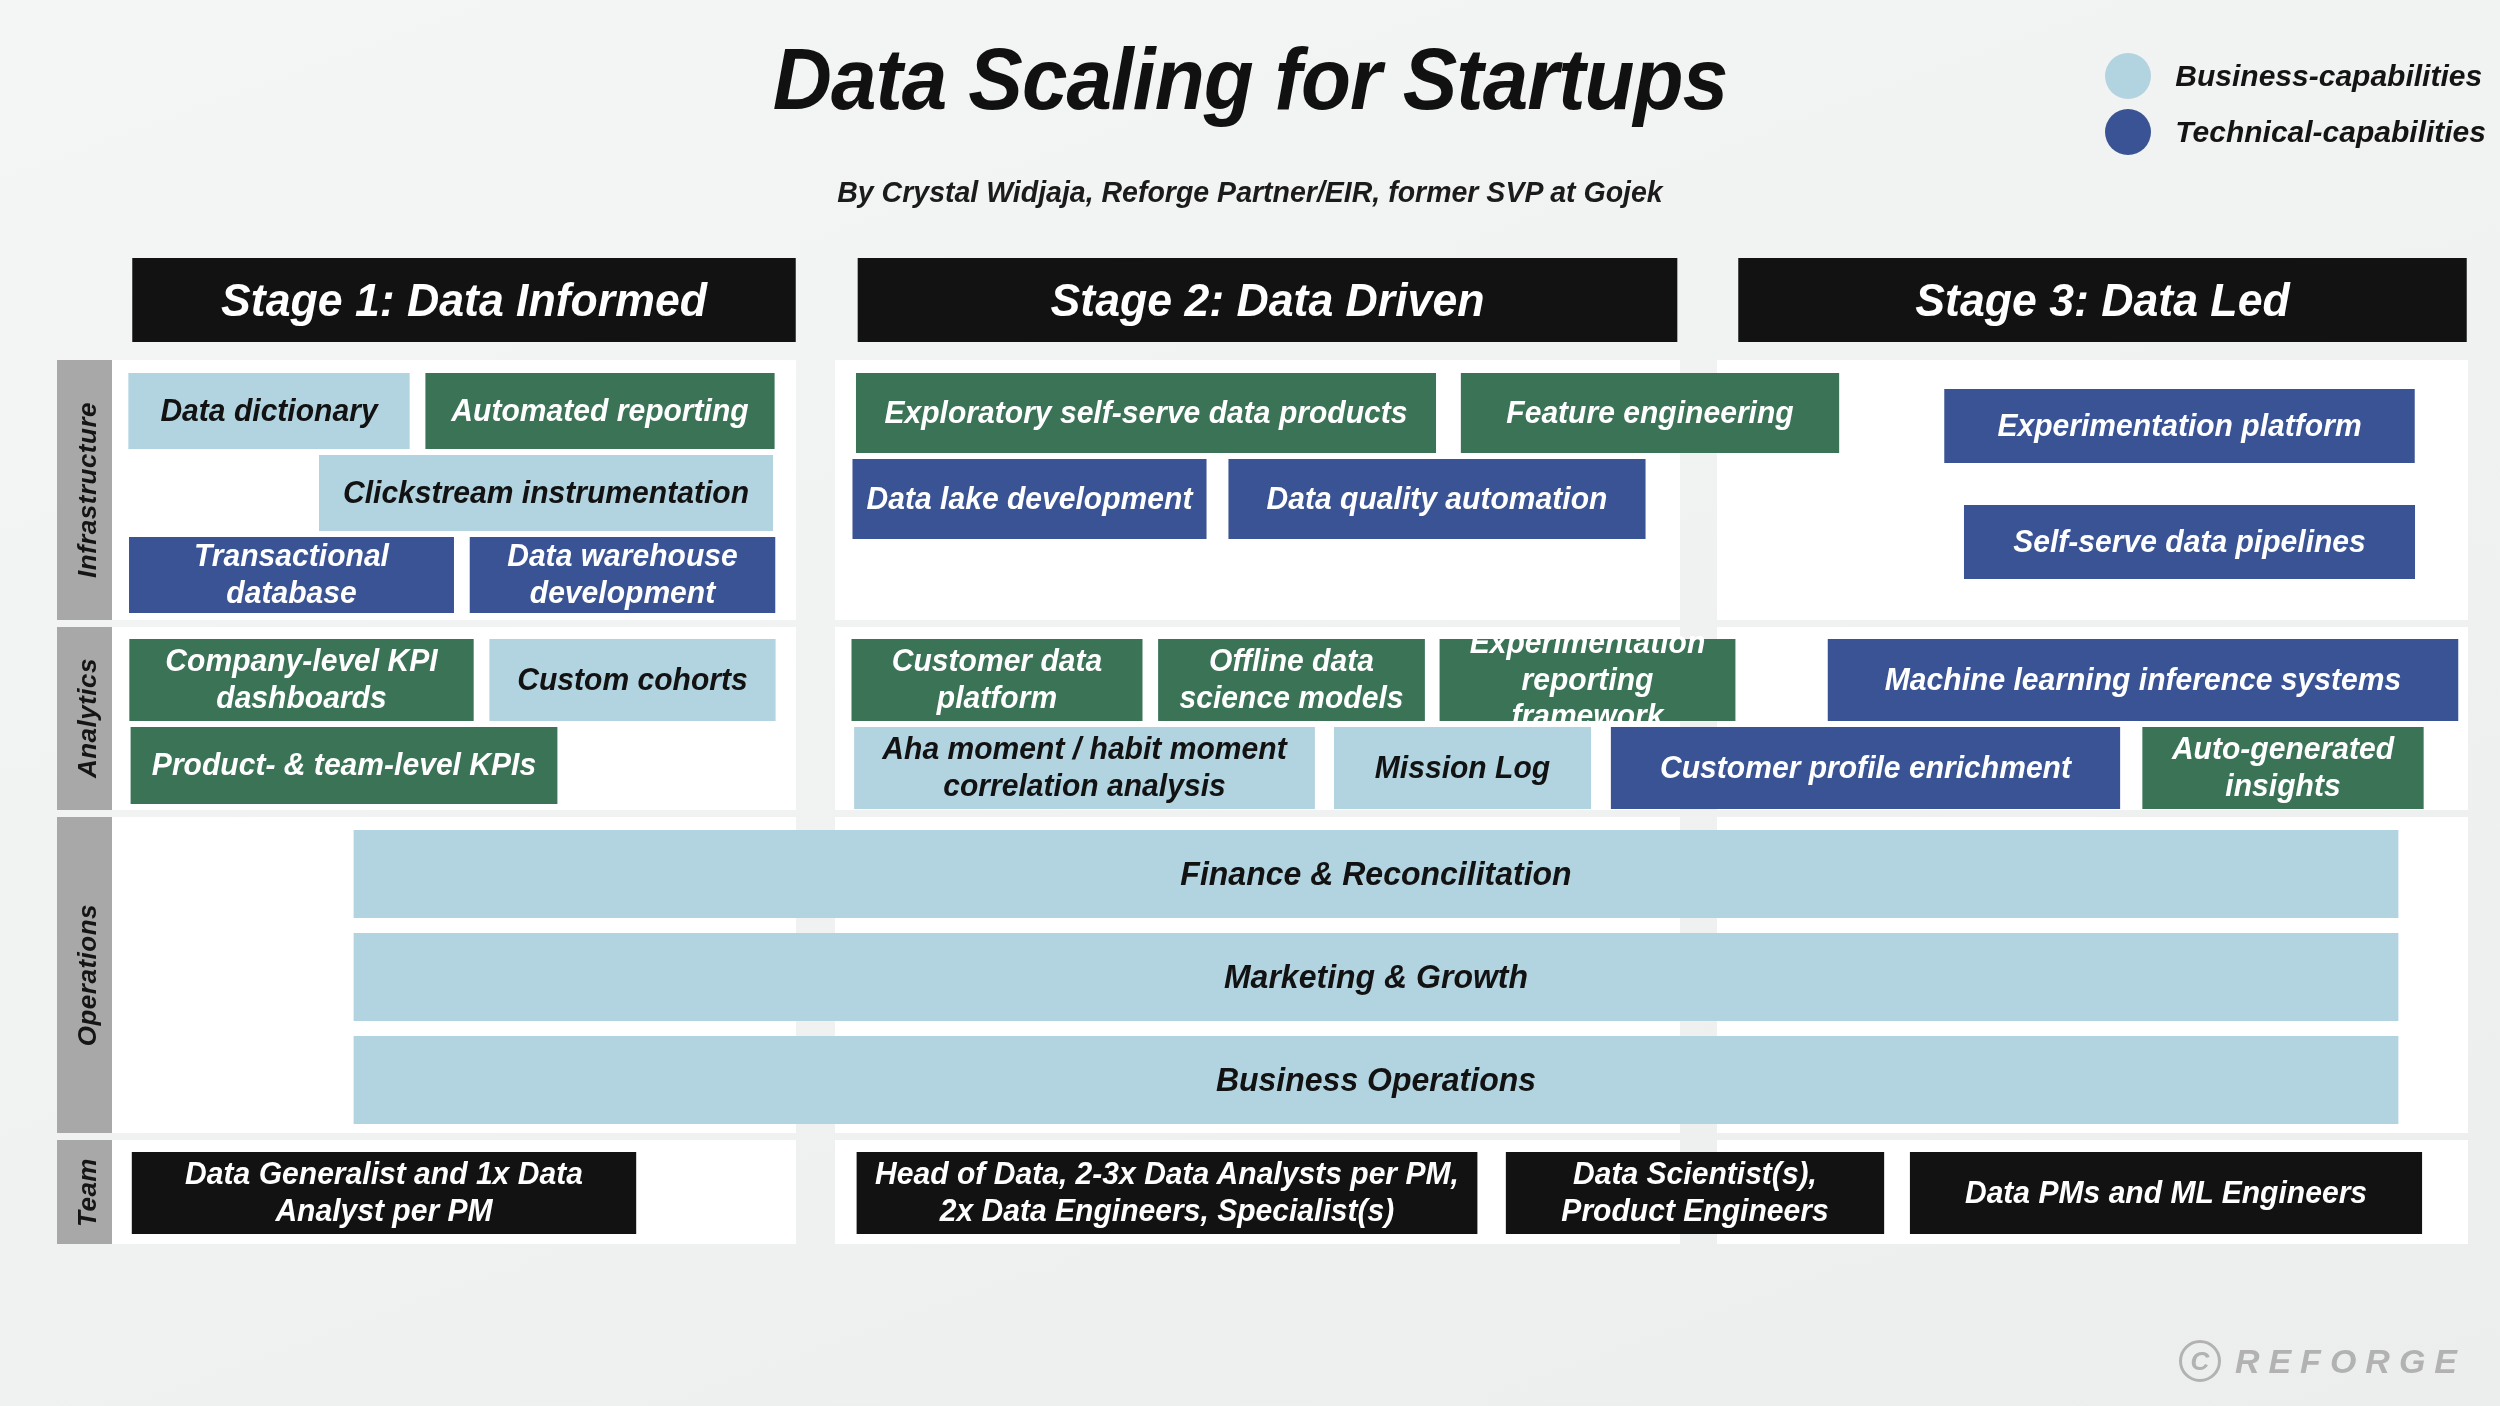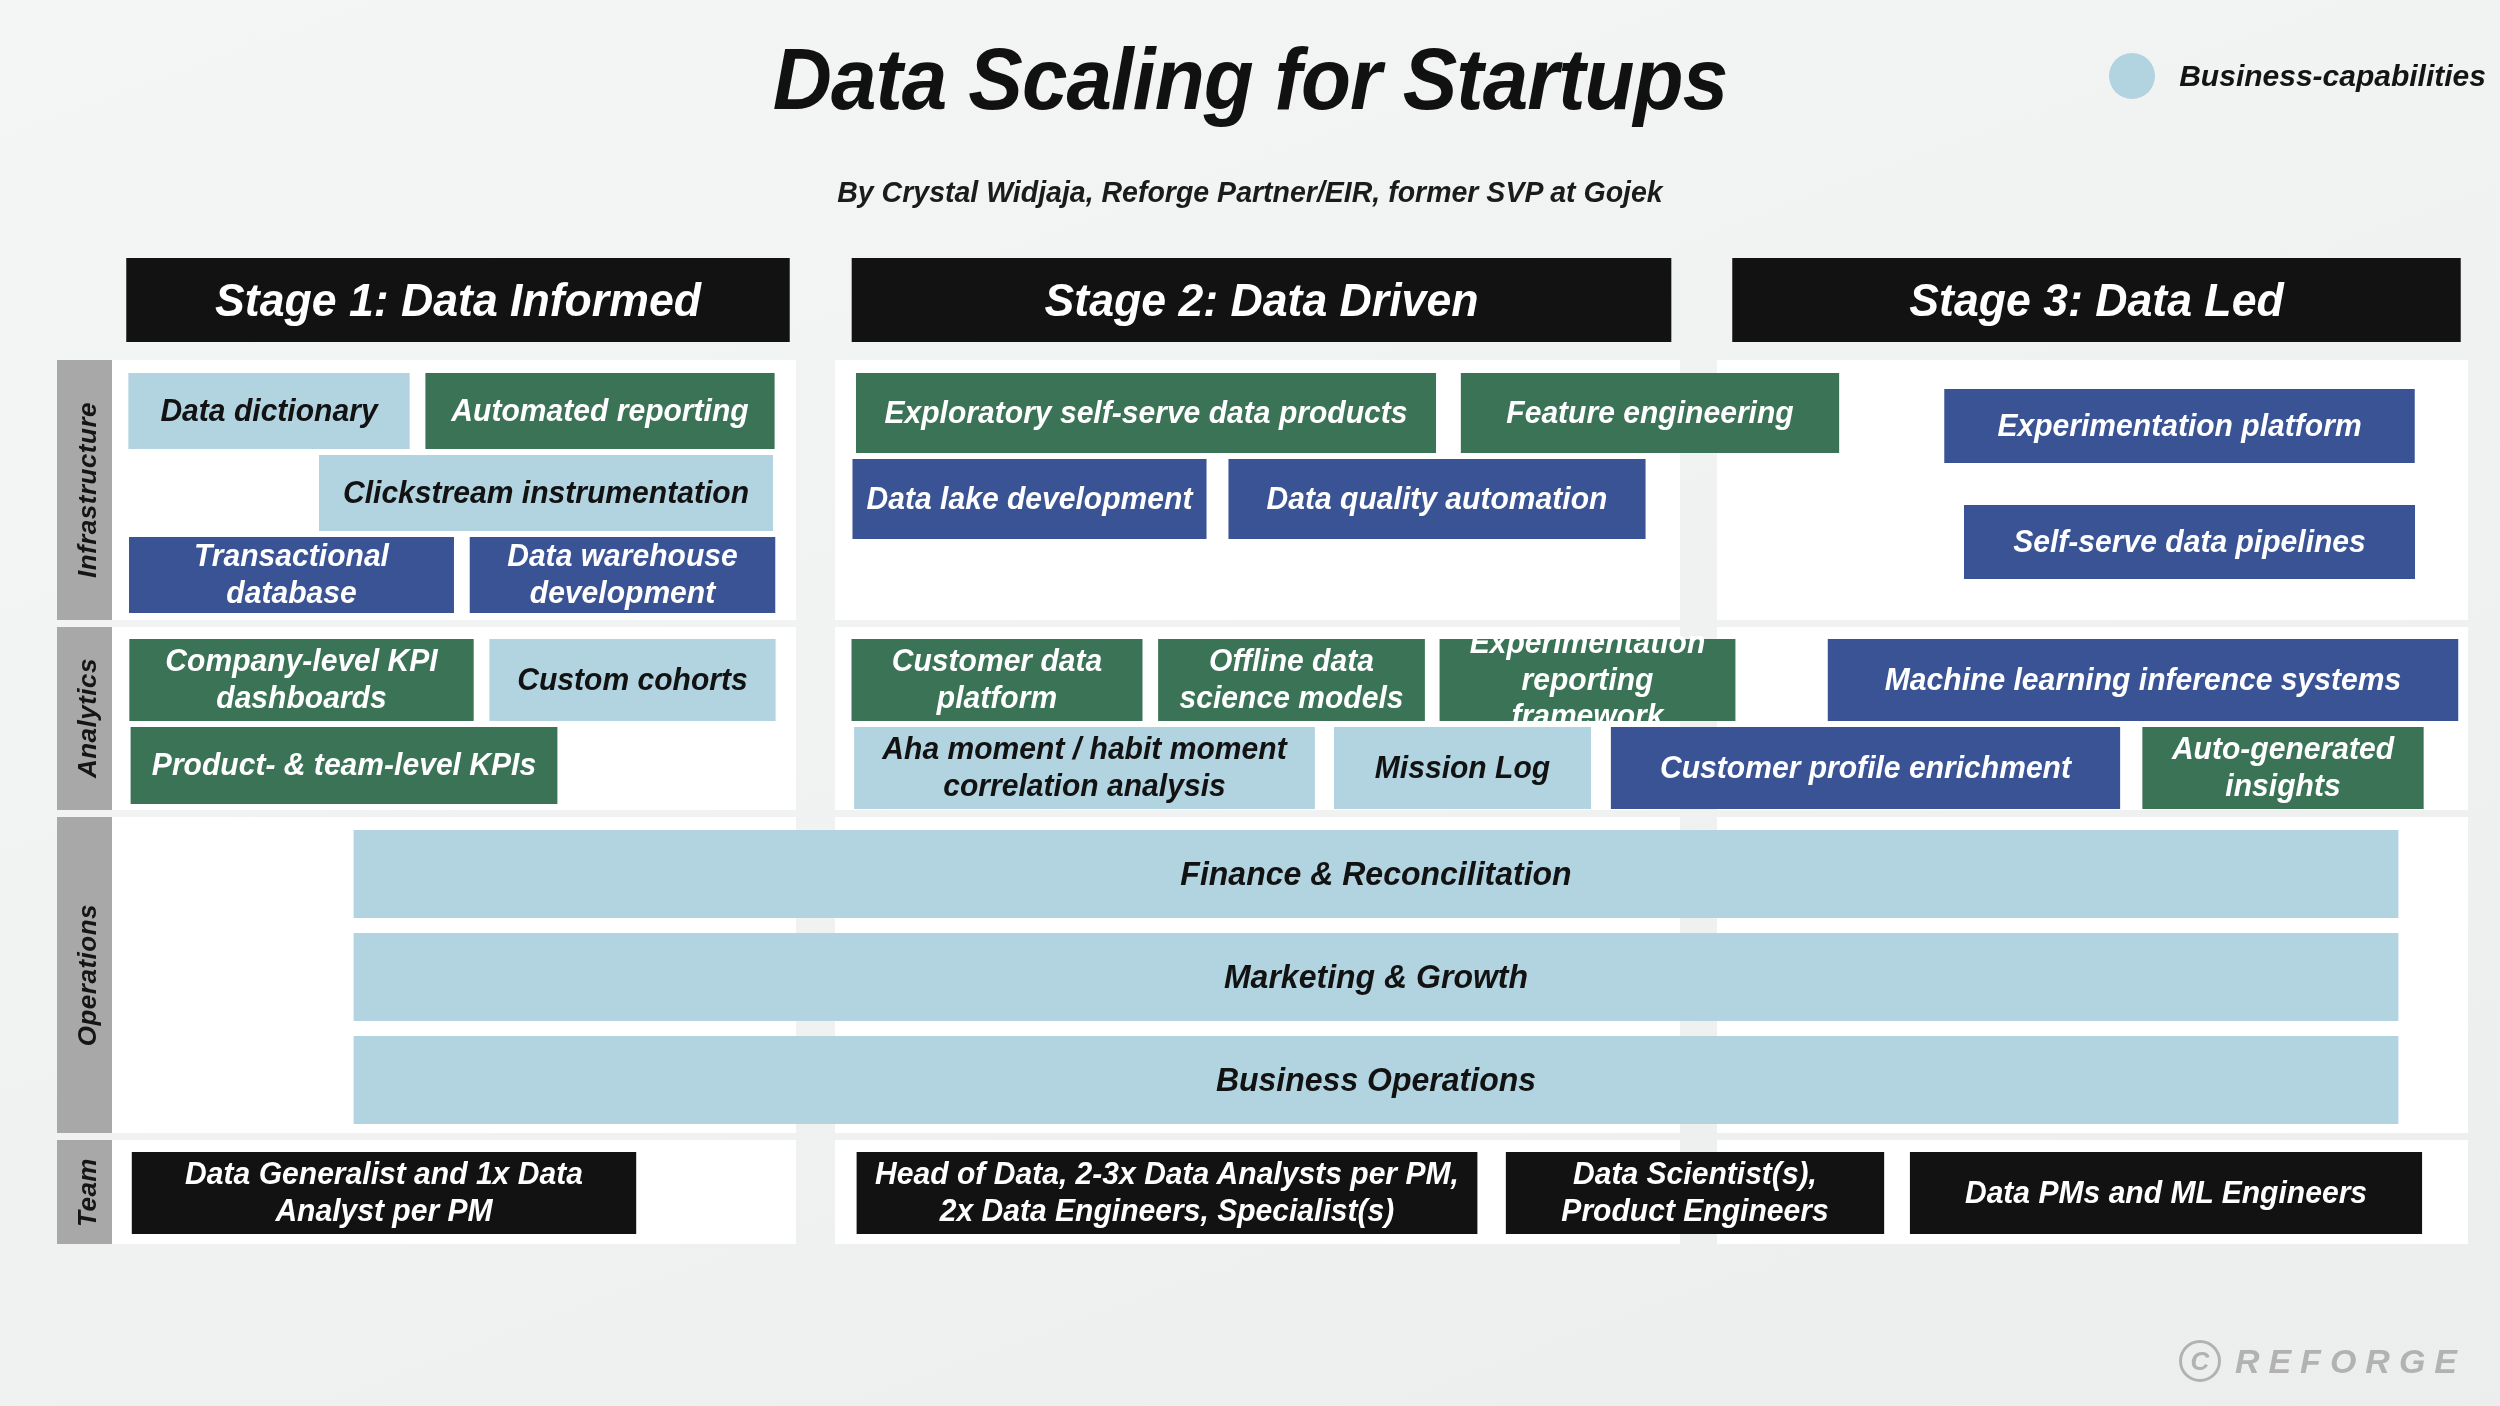--- a/index.html
+++ b/index.html
@@ -32,21 +32,21 @@
     transform: scaleX(0.95); transform-origin: center top;
   }
 
   
   .legend { position: absolute; right: 14px; top: 48px; }
   .legend-row { display: flex; align-items: center; height: 56px; }
   .legend-dot { width: 46px; height: 46px; border-radius: 50%; flex: 0 0 auto; }
   .legend-label { margin-left: 24px; font-size: 30px; font-weight: 700; color: #141414; white-space: nowrap; }
 
   
-  .stage-headers { position: absolute; left: 116px; top: 258px; width: 2356px; height: 84px; }
+  .stage-headers { position: absolute; left: 122px; top: 258px; width: 2356px; height: 84px; }
   .stage-head {
     position: absolute; top: 0; height: 84px;
     background: #121212; color: #ffffff;
     display: flex; align-items: center; justify-content: center;
     font-size: 46px; font-weight: 700; letter-spacing: 0px;
     font-family: "Liberation Sans Narrow","Liberation Sans", sans-serif;
     transform: scaleX(0.97); transform-origin: center;
   }
 
   .rowlabels { position: absolute; left: 57px; top: 360px; width: 60px; }
@@ -95,20 +95,24 @@
 
 <div id="root">
 
   <div class="title">Data Scaling for Startups</div>
   <div class="subtitle">By Crystal Widjaja, Reforge Partner/EIR, former SVP at Gojek</div>
 
   <div class="legend">
     <div class="legend-row">
       <div class="legend-dot" style="background:#b2d3e0"></div>
       <div class="legend-label">Business-capabilities</div>
+    </div>
+    <div class="legend-row">
+      <div class="legend-dot" style="background:#3a5394"></div>
+      <div class="legend-label">Technical-capabilities</div>
     </div>
   </div>
 
   <div class="stage-headers">
     <div class="stage-head" style="left:0px;width:684px">Stage 1: Data Informed</div>
     <div class="stage-head" style="left:723px;width:845px">Stage 2: Data Driven</div>
     <div class="stage-head" style="left:1605px;width:751px">Stage 3: Data Led</div>
   </div>
 
   <div class="rowlabels">

